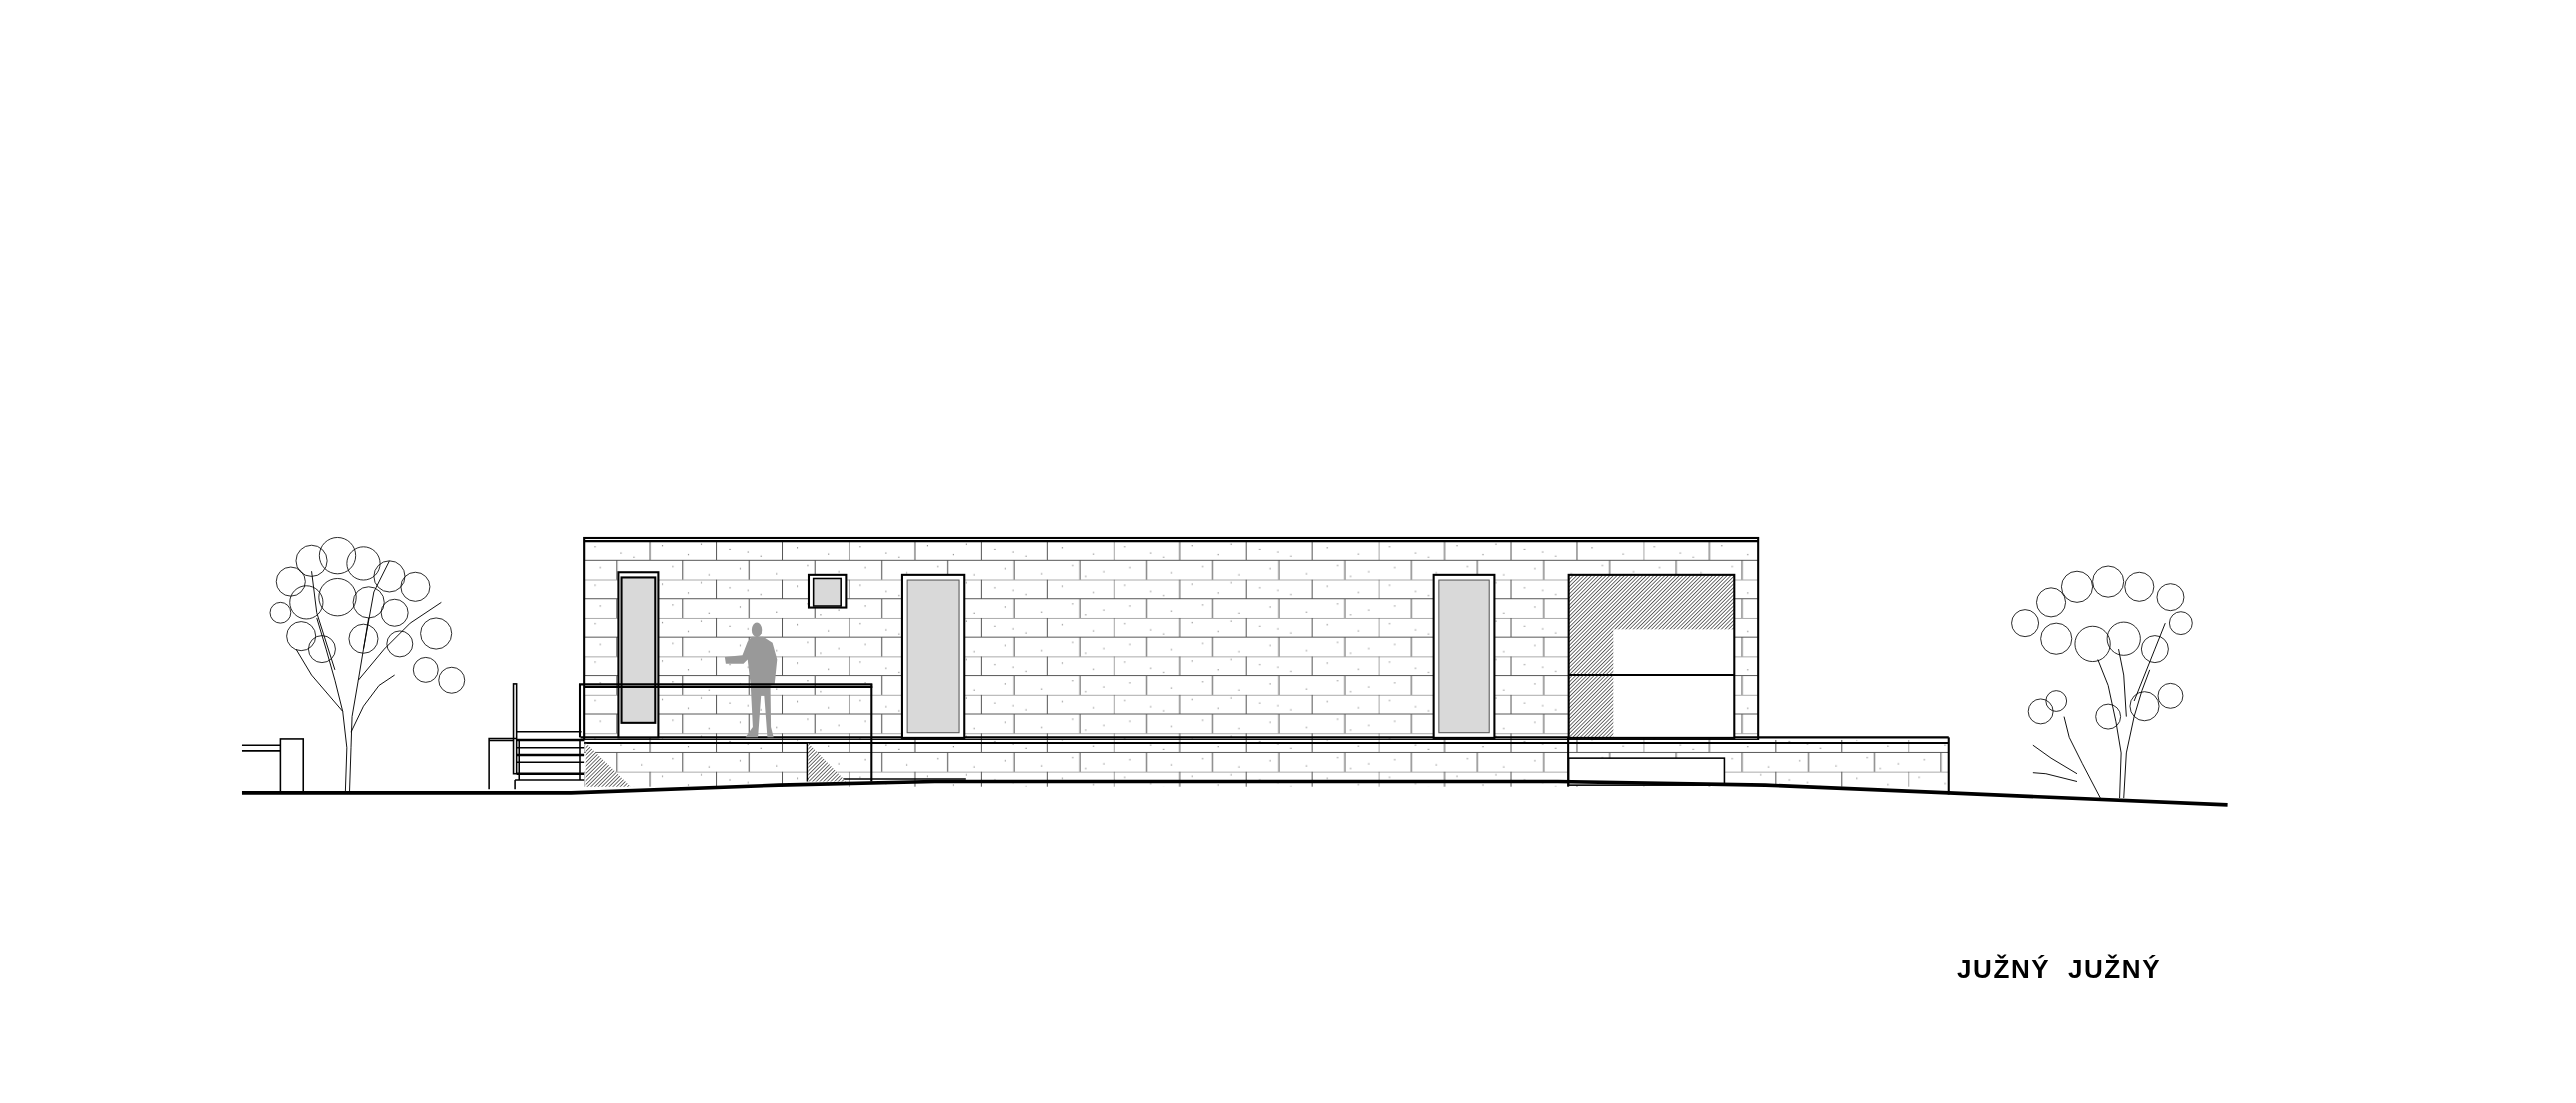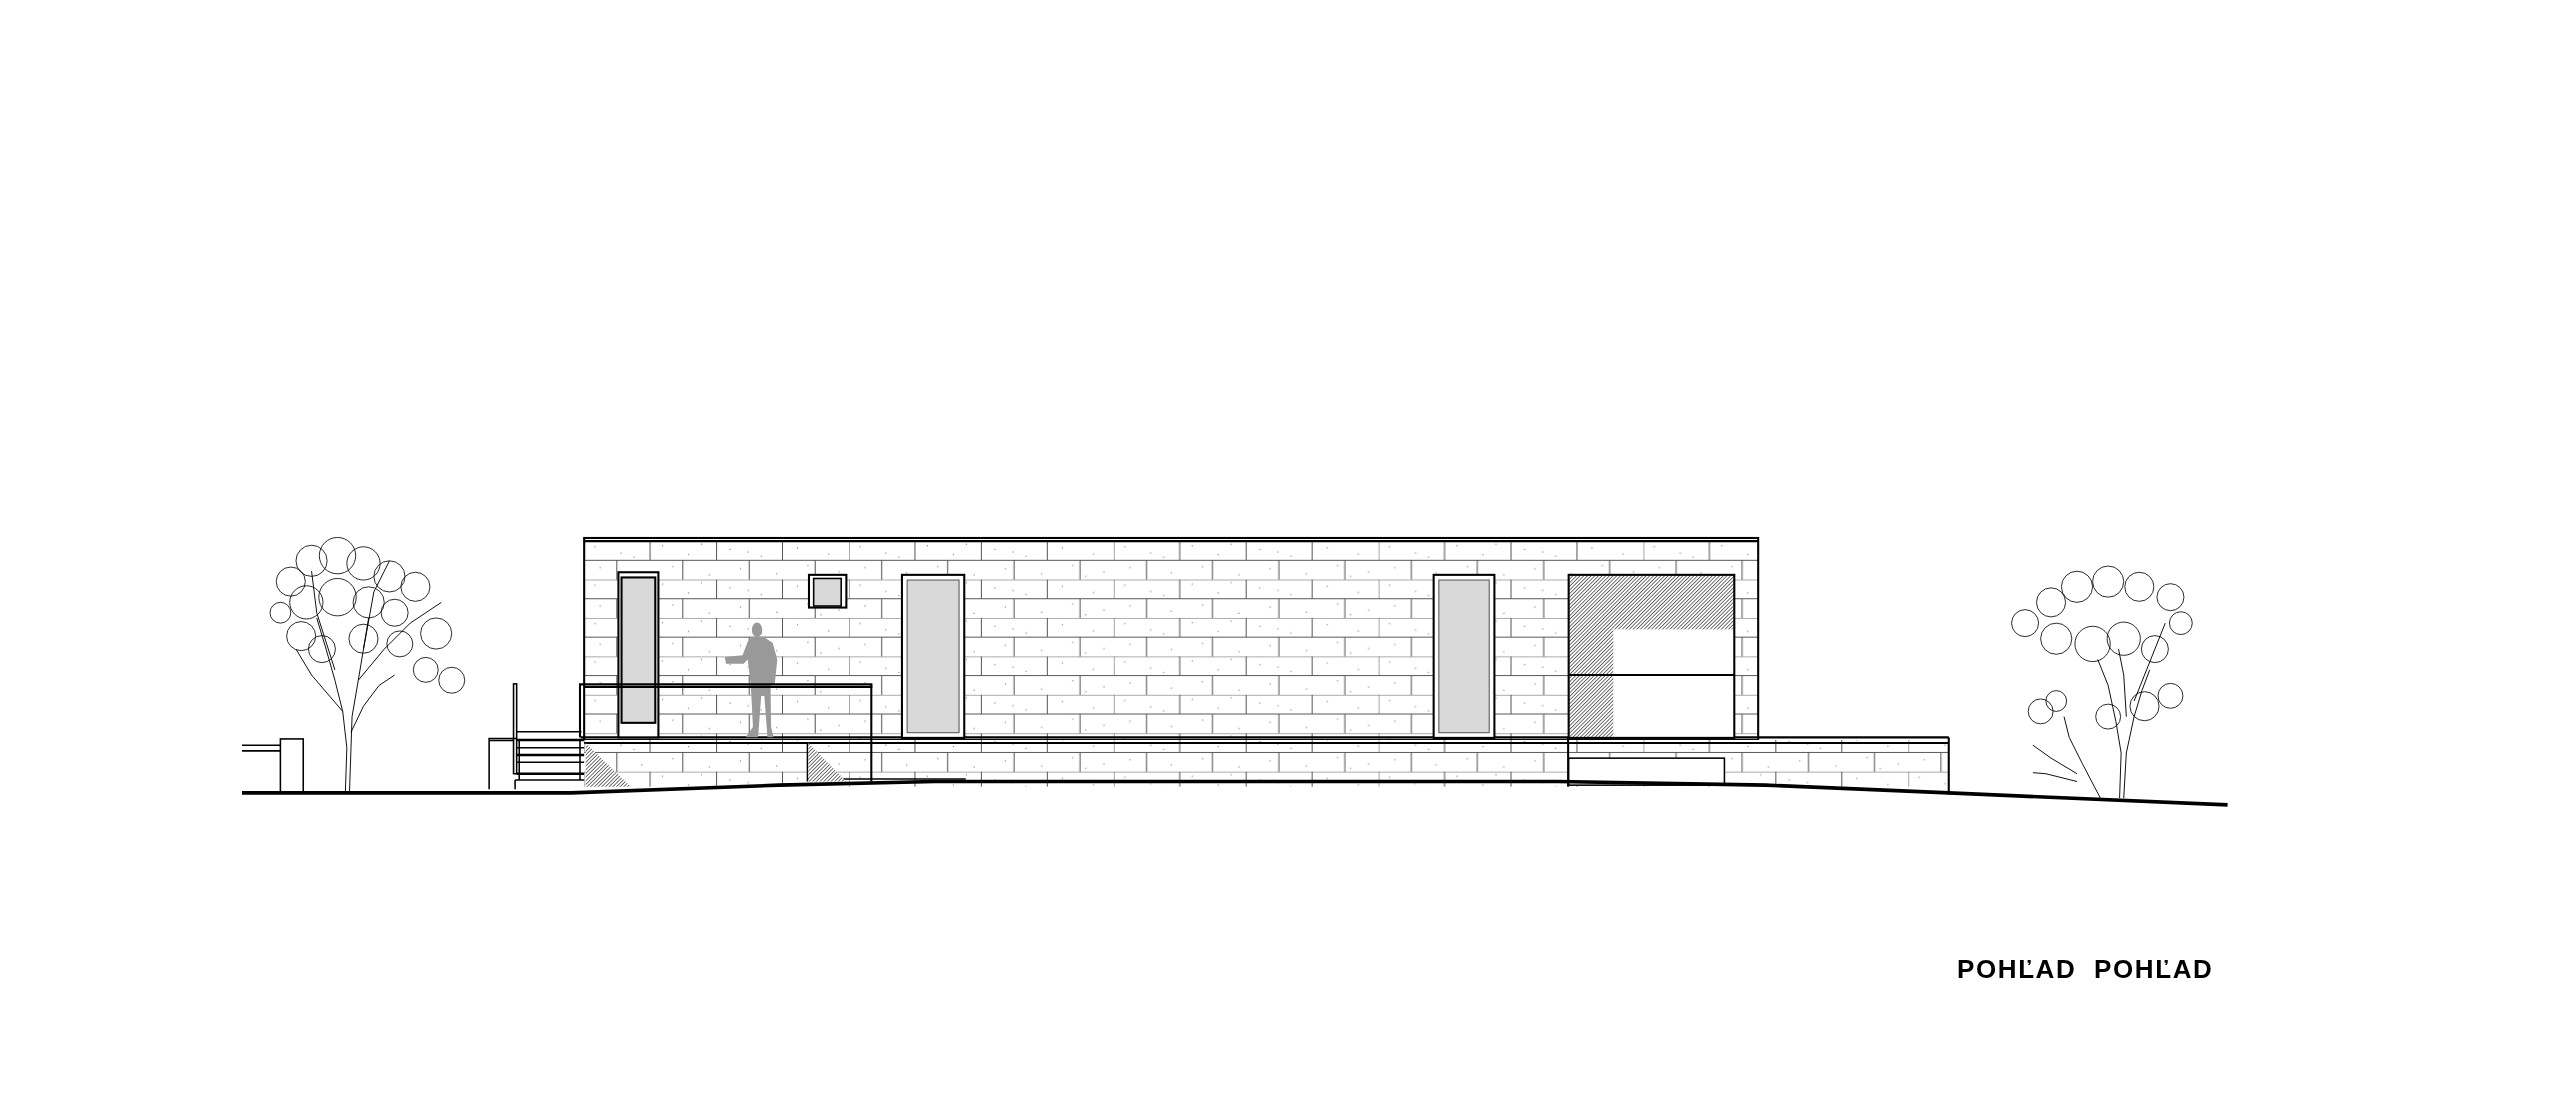--- a/index.html
+++ b/index.html
@@ -189,14 +189,14 @@
       <circle cx="3930" cy="1370" r="24"></circle>
         <circle cx="3960" cy="1350" r="20"></circle>
       <circle cx="4060" cy="1380" r="24"></circle>
         <circle cx="4130" cy="1360" r="28"></circle>
       <circle cx="4180" cy="1340" r="24"></circle>
         <circle cx="4200" cy="1200" r="22"></circle>
     </g>
   </g>
 </svg>
 
-<div class="title-label">POHĽAD  POHĽAD</div>
+<div class="title-label">JUŽNÝ  JUŽNÝ</div>
 
 
 </body></html>

